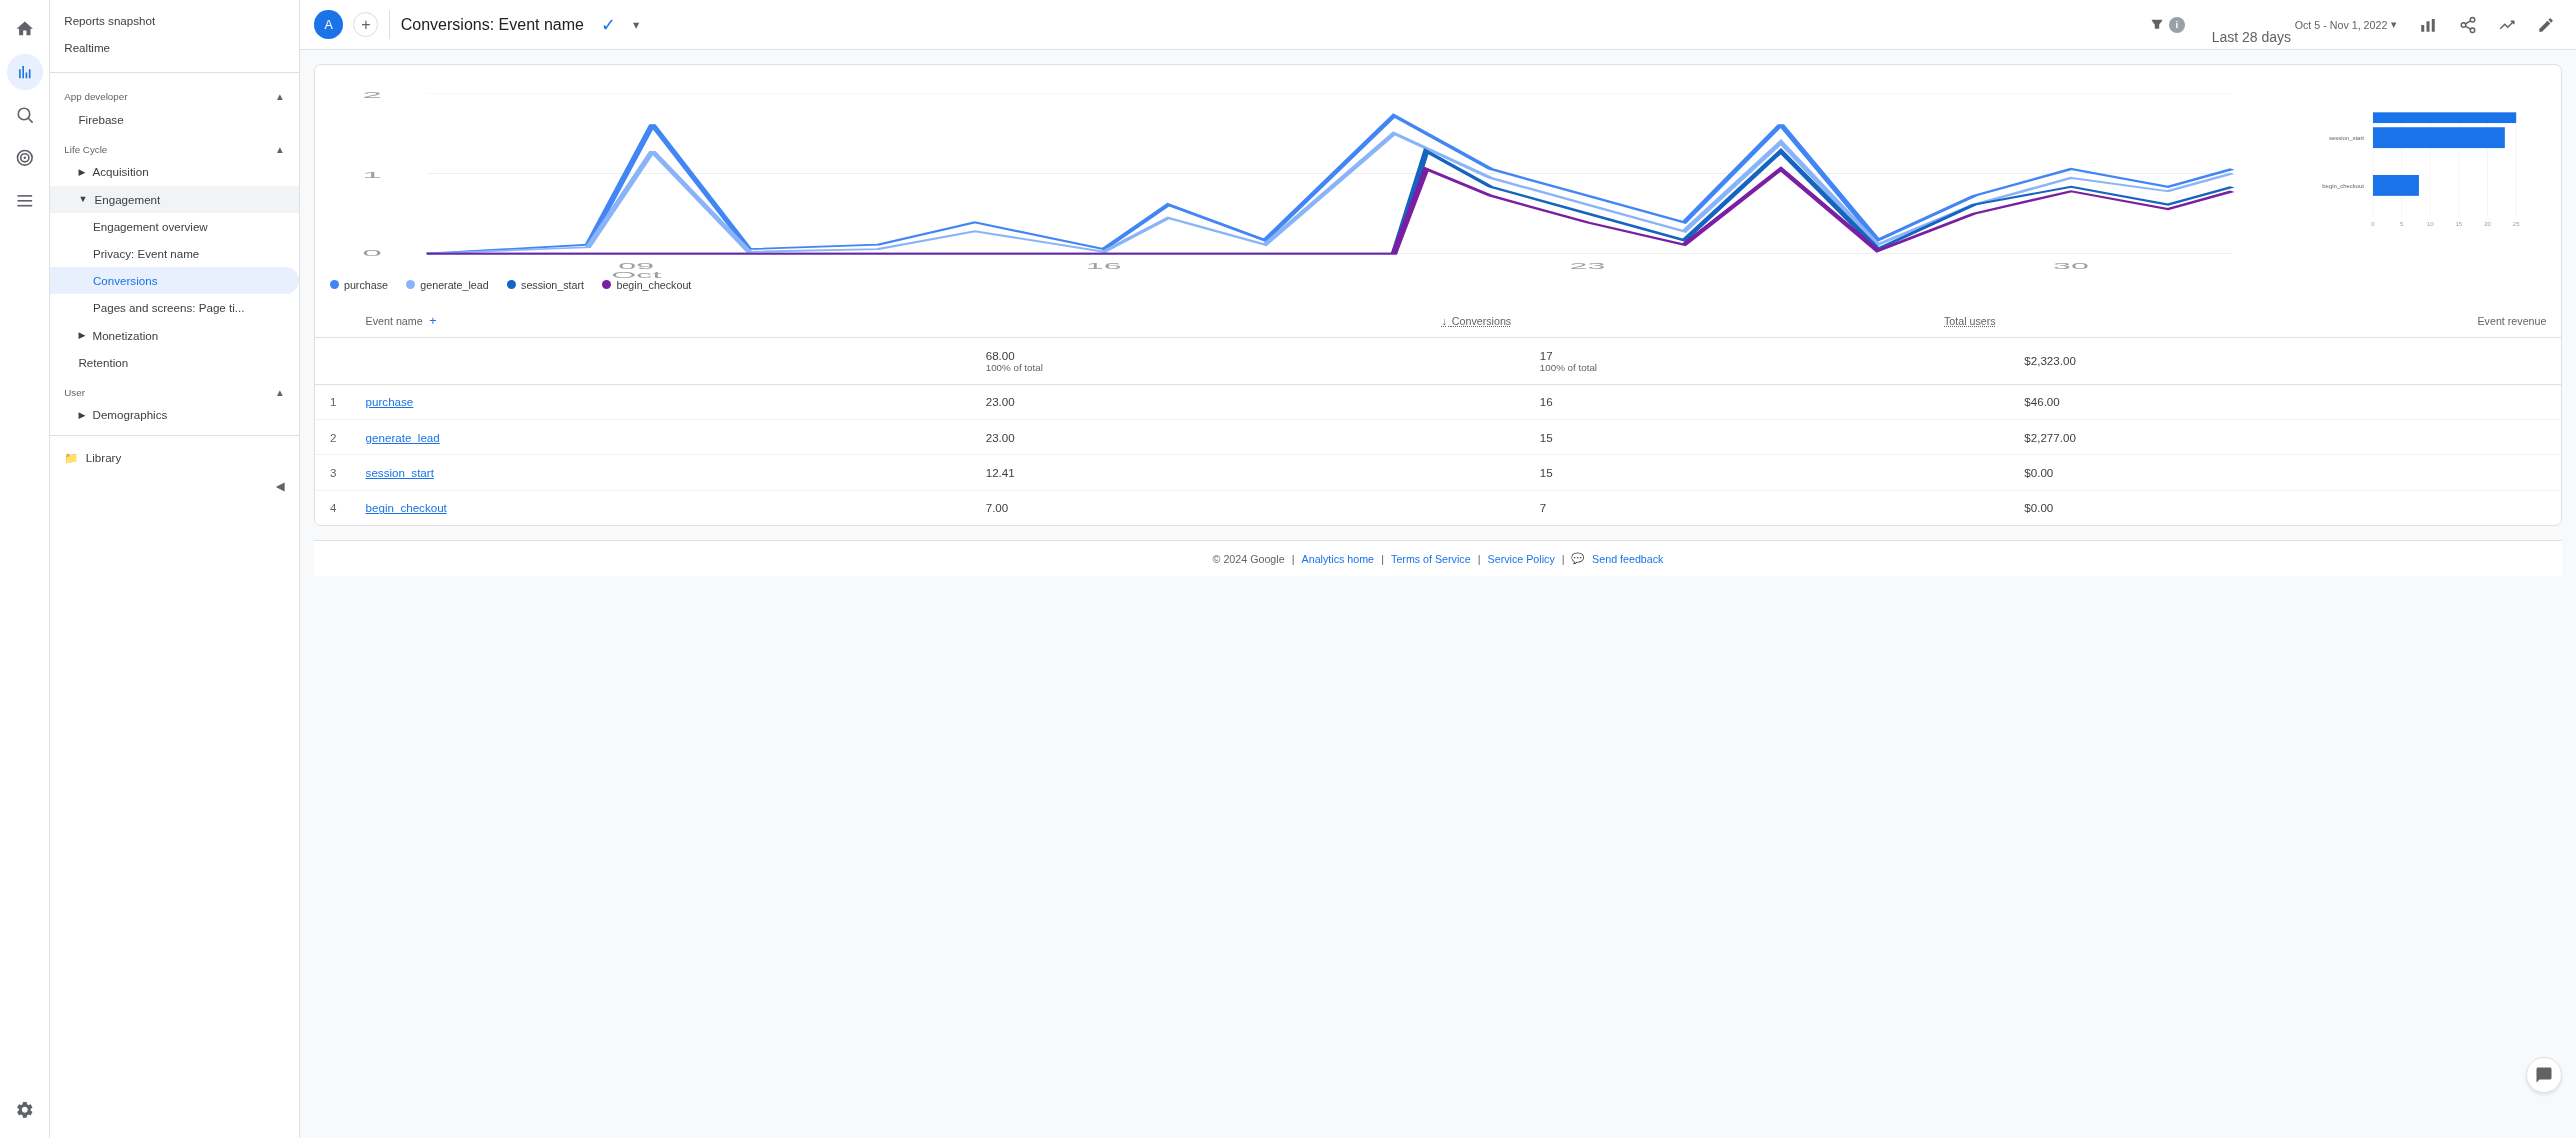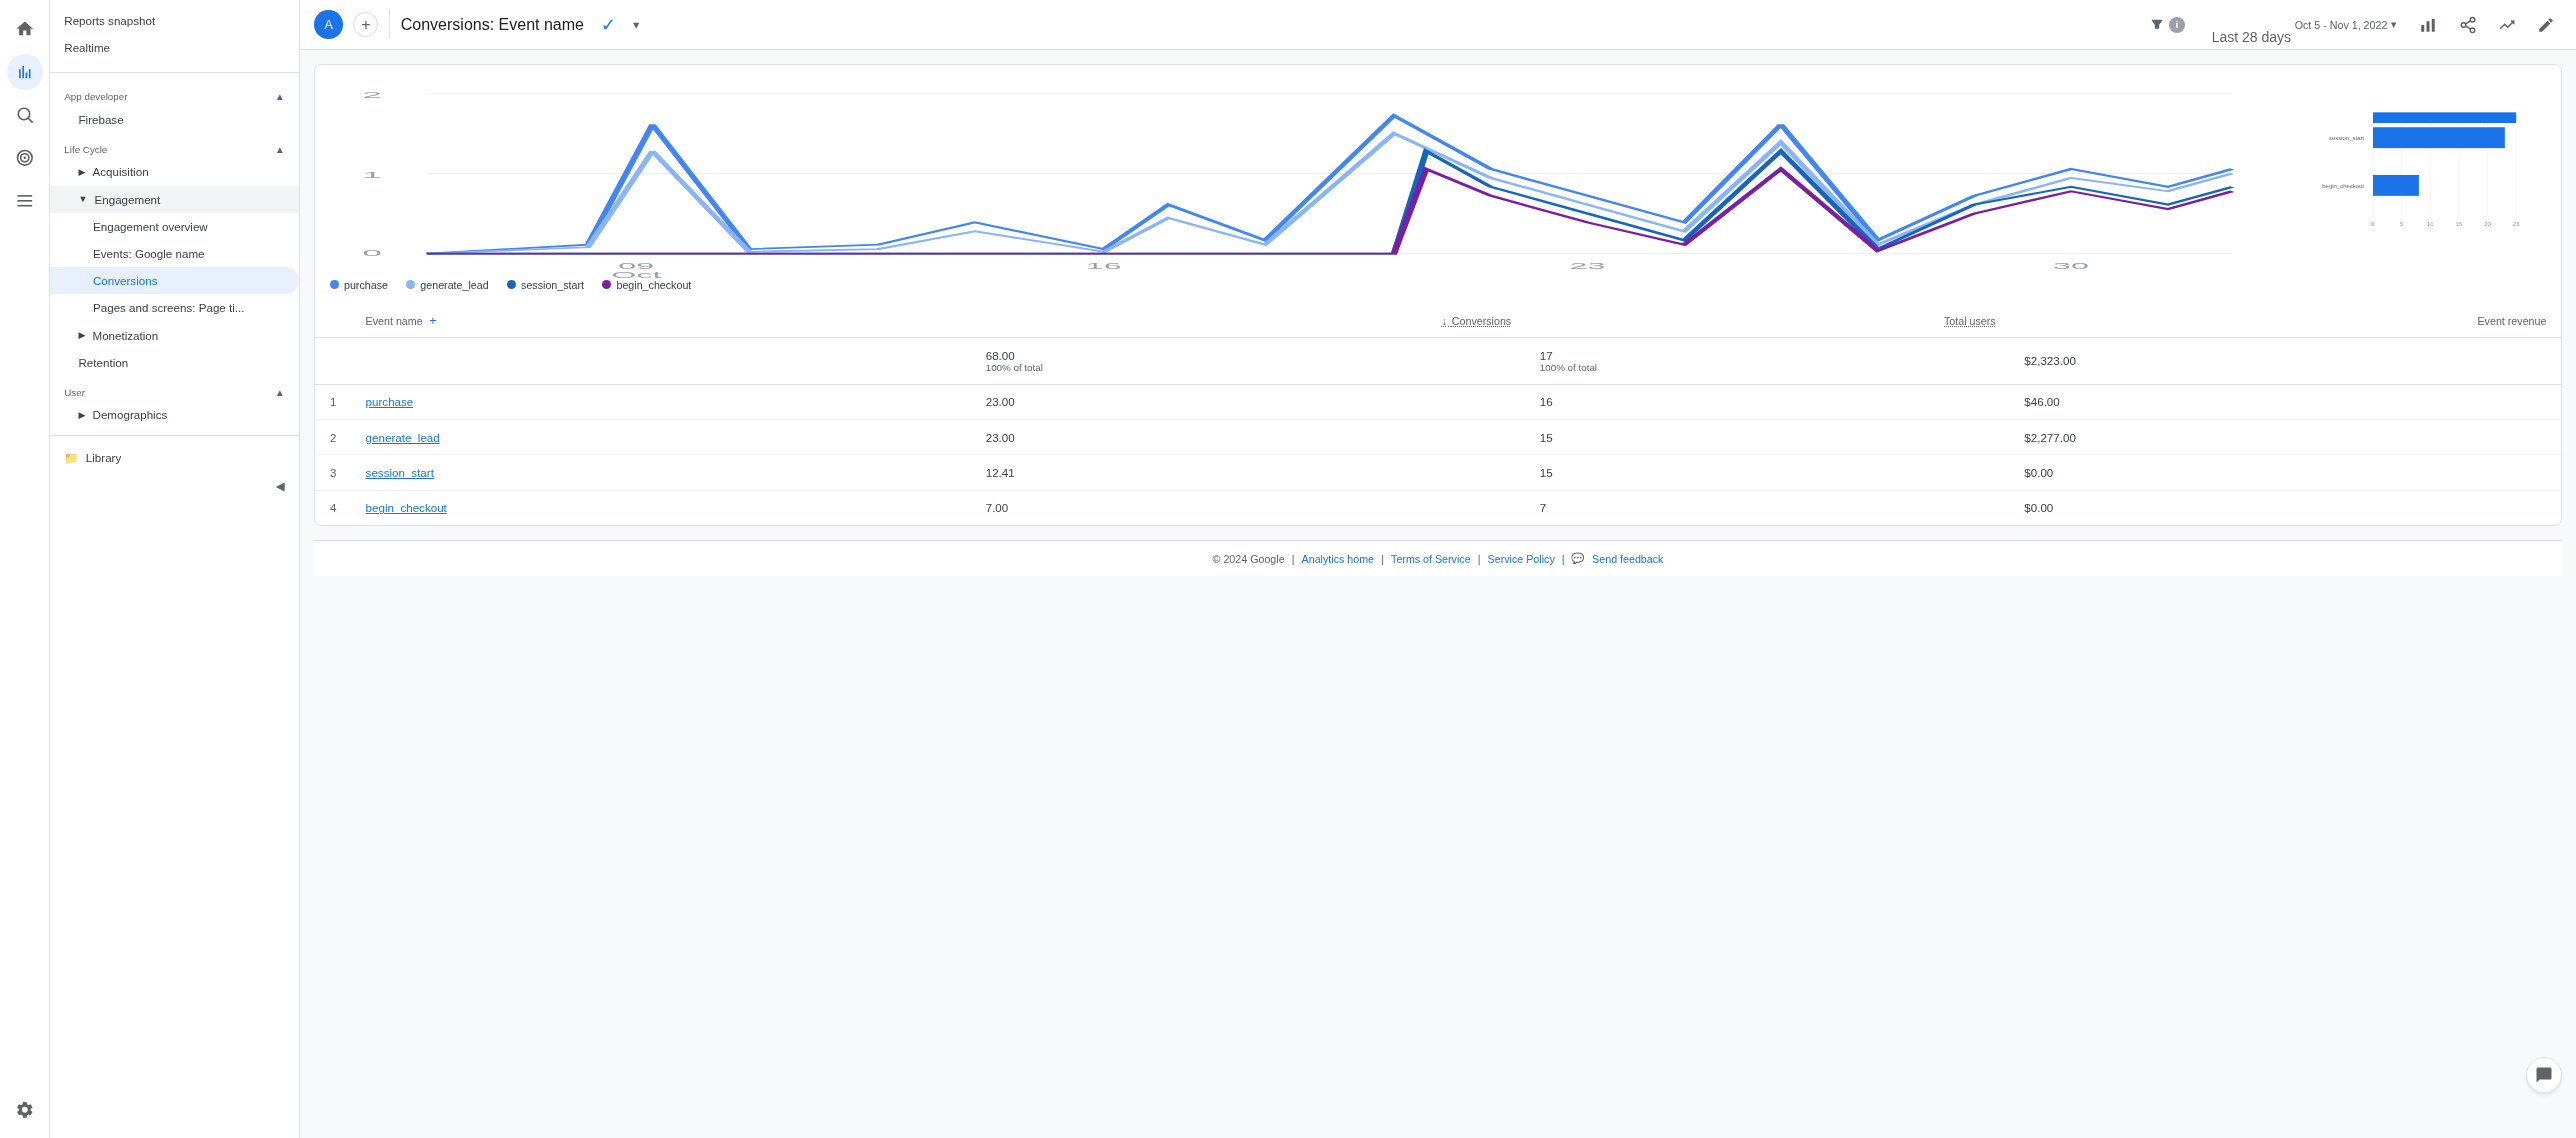--- a/index.html
+++ b/index.html
@@ -409,21 +409,21 @@
     <span>Acquisition</span>
   </div>
   <div class="sidebar-item sidebar-item-indent1" style="background:#f1f3f4;">
     <span style="font-size:9px;">▼</span>
     <span>Engagement</span>
   </div>
   <div class="sidebar-item sidebar-item-indent2">
     <span>Engagement overview</span>
   </div>
   <div class="sidebar-item sidebar-item-indent2">
-    <span>Events: Google name</span>
+    <span>Privacy: Event name</span>
   </div>
   <div class="sidebar-item sidebar-item-indent2 active">
     <span>Conversions</span>
   </div>
   <div class="sidebar-item sidebar-item-indent2">
     <span>Pages and screens: Page ti...</span>
   </div>
   <div class="sidebar-item sidebar-item-indent1">
     <span style="font-size:9px;">▶</span>
     <span>Monetization</span>

